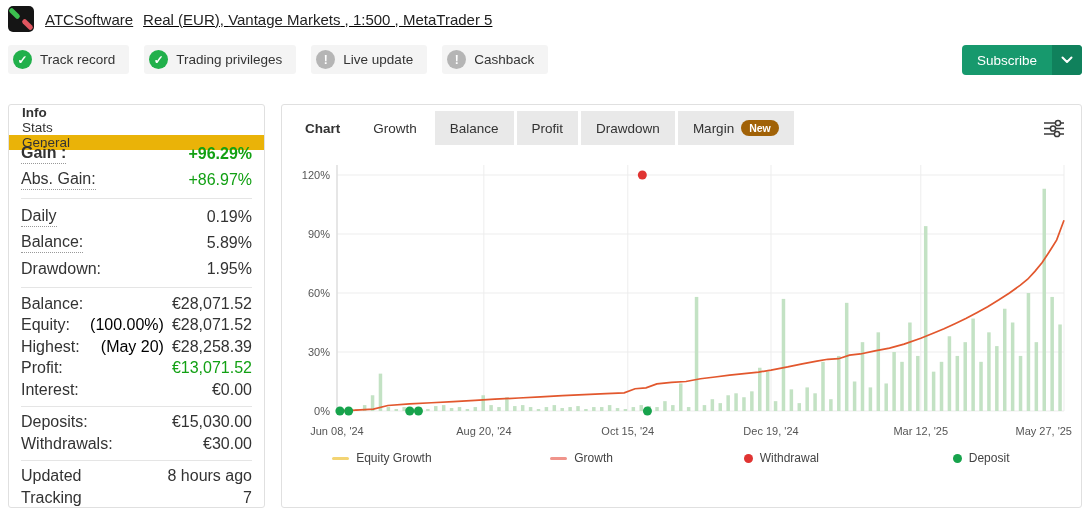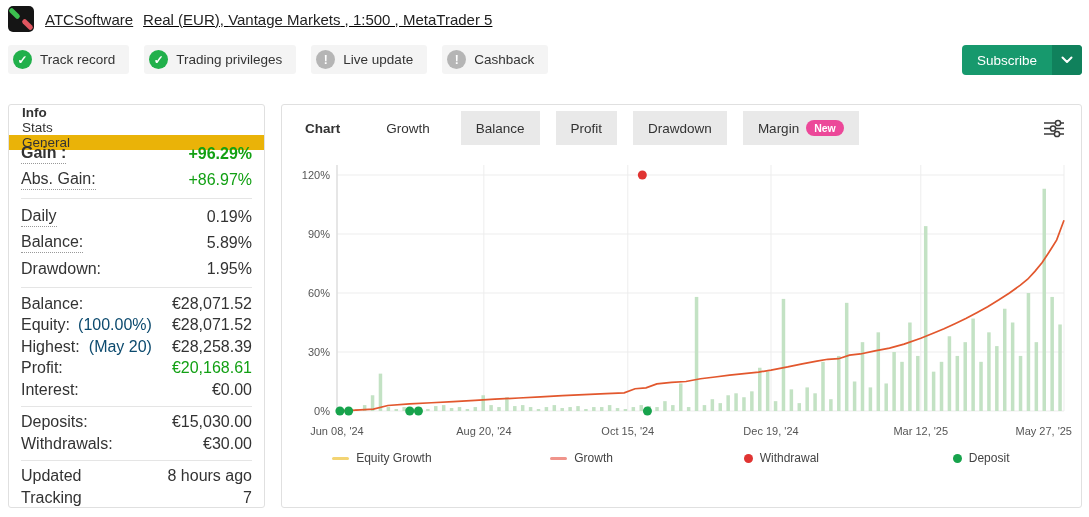--- a/index.html
+++ b/index.html
@@ -32,30 +32,30 @@
   .ltab{padding:0 13px;display:flex;align-items:center;font-size:13.5px;color:#333;cursor:pointer;}
   .ltab.active{font-weight:bold;}
   .ltab.alt{background:#eab308;}
   .rows{padding:3px 12px 0 12px;font-size:16px;color:#333;}
   .row{display:flex;justify-content:space-between;align-items:center;height:26px;}
   .row.c{height:21.5px;}
   .sep{border-top:1px solid #e5e5e5;margin:5px 0;}
   .dotted{border-bottom:1px dotted #999;padding-bottom:1px;}
   .b{font-weight:bold;}
   .green{color:#12a014;}
-  .grayp{color:#0c4a6e;margin-right:20px;}
+  .grayp{color:#000000;margin-right:8px;}
   .val{text-align:right;}
 
   
   .chart-card{left:281px;top:104px;width:801px;height:404px;overflow:hidden;}
-  .ctabs{margin:6px 8px 0 8px;display:flex;gap:16px;height:34px;align-items:stretch;}
+  .ctabs{margin:6px 8px 0 8px;display:flex;gap:3px;height:34px;align-items:stretch;}
   .ctab{display:flex;align-items:center;padding:0 15px;font-size:13.5px;color:#333;cursor:pointer;white-space:nowrap;}
   .ctab.title{font-weight:bold;}
   .ctab.gray{background:#e9e9e9;}
-  .new-badge{background:#ec4899;color:#fff;font-size:10.5px;border-radius:9px;padding:2px 8px;margin-left:7px;font-weight:bold;}
+  .new-badge{background:#a16207;color:#fff;font-size:10.5px;border-radius:9px;padding:2px 8px;margin-left:7px;font-weight:bold;}
   .settings{margin-left:auto;align-self:center;padding:4px 8px;cursor:pointer;display:flex;}
   #growth-chart{display:block;margin:4px 7px 0 7px;}
   .legend{display:flex;height:34px;align-items:center;}
   .litem{flex:1;display:flex;justify-content:center;align-items:center;gap:7px;font-size:12px;color:#444;}
   .swatch{display:inline-block;}
   .swatch.line{width:17px;height:3px;border-radius:2px;}
   .swatch.dot{width:9px;height:9px;border-radius:50%;}
 </style>
 </head>
 <body>
@@ -136,21 +136,21 @@
       <div class="row c">
         <span>Equity:</span>
         <span class="val"><span class="grayp">(100.00%)</span><span>€28,071.52</span></span>
       </div>
       <div class="row c">
         <span>Highest:</span>
         <span class="val"><span class="grayp">(May 20)</span><span>€28,258.39</span></span>
       </div>
       <div class="row c">
         <span>Profit:</span>
-        <span class="val green">€20,168.61</span>
+        <span class="val green">€13,071.52</span>
       </div>
       <div class="row c">
         <span>Interest:</span>
         <span class="val">€0.00</span>
       </div>
       <div class="sep"></div>
       <div class="row c">
         <span>Deposits:</span>
         <span class="val">€15,030.00</span>
       </div>

